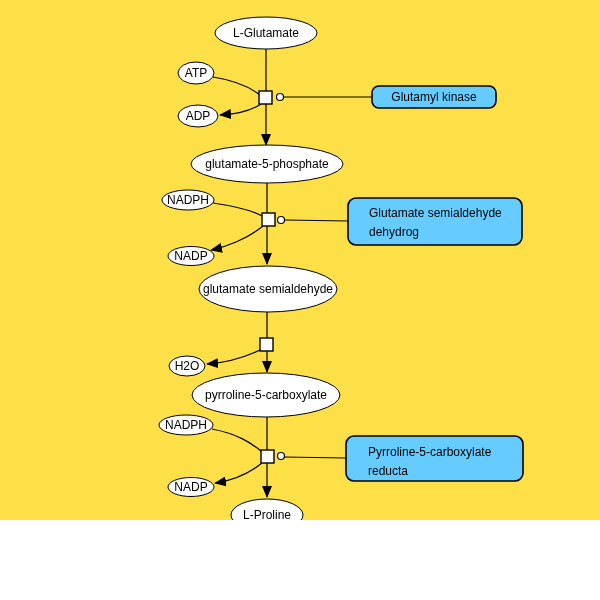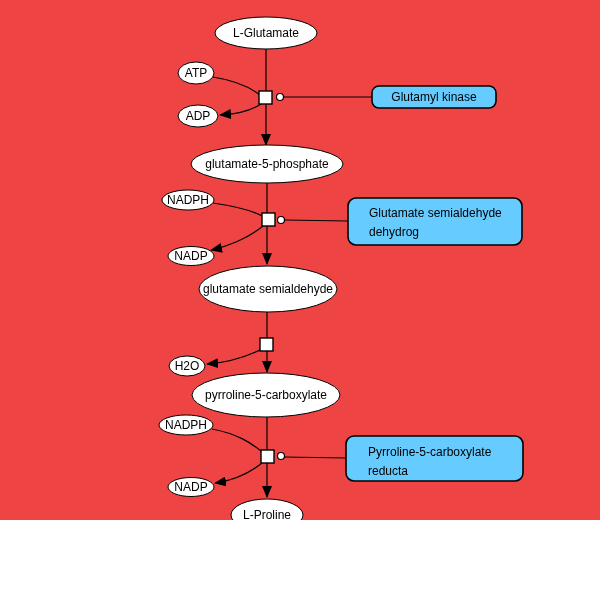--- a/index.html
+++ b/index.html
@@ -1,16 +1,16 @@
 <!DOCTYPE html>
 <html><head>
 <meta charset="utf-8">
 <style>
   html,body{margin:0;padding:0;background:#ffffff;}
-  .stage{position:relative;width:600px;height:520px;background:#ef4444;overflow:hidden;}
+  .stage{position:relative;width:600px;height:520px;background:#fde047;overflow:hidden;}
   svg{display:block;}
   text{font-family:"Liberation Sans",sans-serif;font-size:12px;fill:#000000;}
   .center{text-anchor:middle;}
   .species{fill:#ffffff;stroke:#000000;stroke-width:1;}
   .edge{stroke:#000000;stroke-width:1.2;fill:none;}
   .connector{stroke:#000000;stroke-width:1;fill:none;}
   .square{fill:#ffffff;stroke:#000000;stroke-width:1.4;}
   .port{fill:#ffffff;stroke:#000000;stroke-width:1.2;}
   .enzyme{stroke:#000000;stroke-width:1.6;}
 </style>

